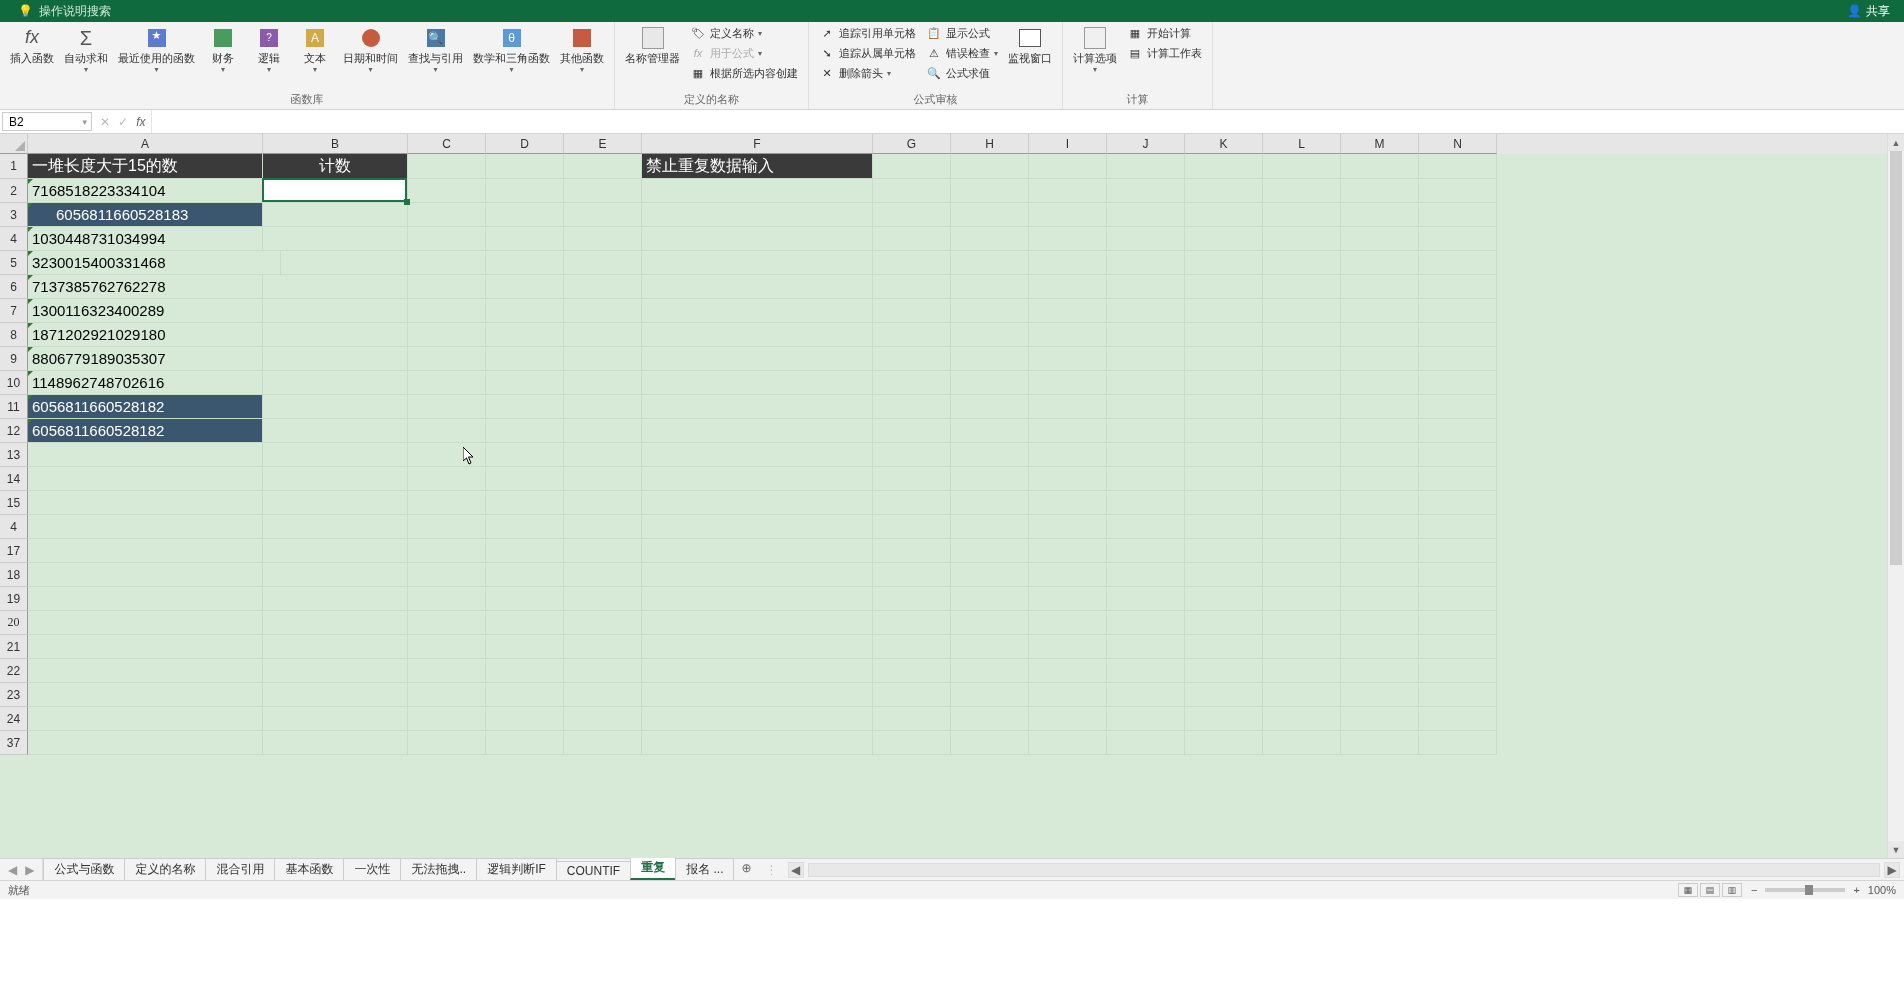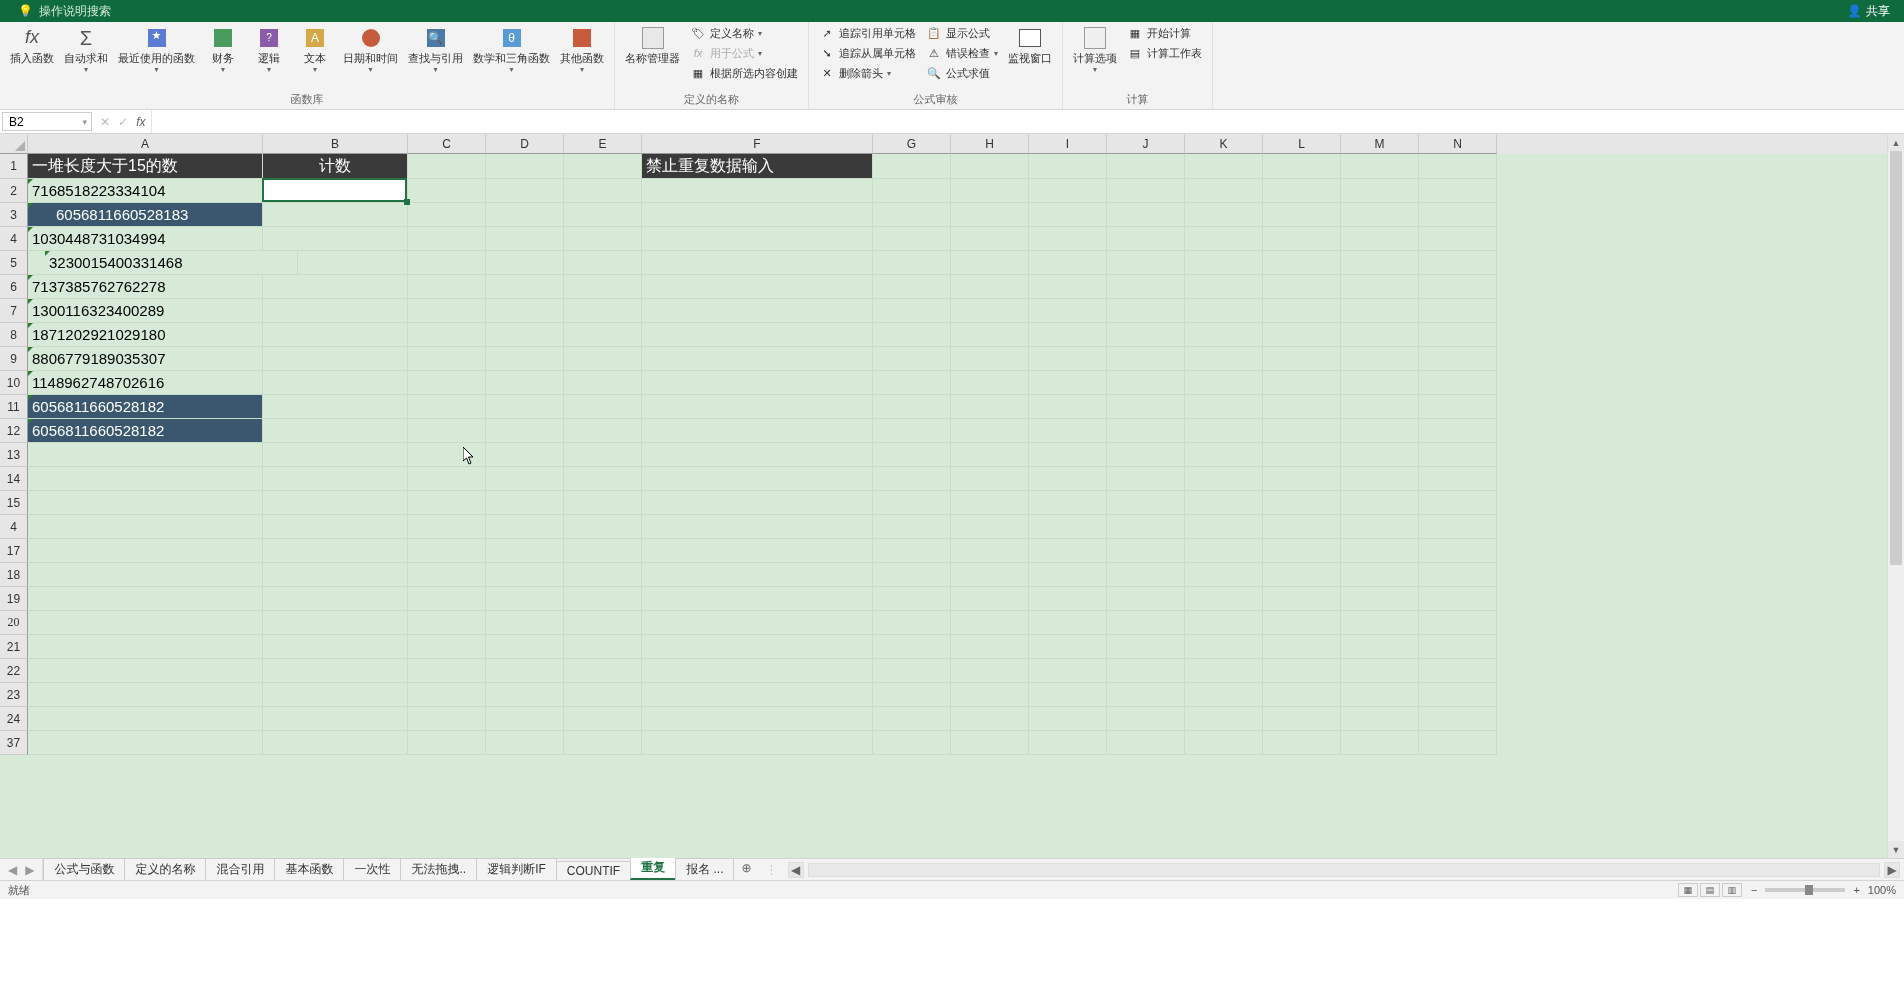--- a/index.html
+++ b/index.html
@@ -659,21 +659,21 @@
       <div class="cell" style="left: 1157px; top: 577px; width: 78px; height: 24px;"></div>
       <div class="cell" style="left: 1235px; top: 577px; width: 78px; height: 24px;"></div>
       <div class="cell" style="left: 1313px; top: 577px; width: 78px; height: 24px;"></div>
       <div class="cell" style="left: 1391px; top: 577px; width: 78px; height: 24px;"></div>
       <div class="cell hdr" style="left: 0px; top: 0px; width: 235px; height: 25px;">一堆长度大于15的数</div>
       <div class="cell hdr hdr-center" style="left: 235px; top: 0px; width: 145px; height: 25px;">计数</div>
       <div class="cell hdr" style="left: 614px; top: 0px; width: 231px; height: 25px;">禁止重复数据输入</div>
       <div class="cell txt-ind" style="left: 0px; top: 25px; width: 235px; height: 24px;">7168518223334104</div>
       <div class="cell hl txt-ind" style="left: 0px; top: 49px; width: 235px; height: 24px; padding-left: 28px;">6056811660528183</div>
       <div class="cell txt-ind" style="left: 0px; top: 73px; width: 235px; height: 24px;">1030448731034994</div>
-      <div class="cell txt-ind" style="left: 0px; top: 97px; width: 253px; height: 24px; margin-left: 17px;">3230015400331468</div>
+      <div class="cell txt-ind" style="left: 0px; top: 97px; width: 253px; height: 24px;">3230015400331468</div>
       <div class="cell txt-ind" style="left: 0px; top: 121px; width: 235px; height: 24px;">7137385762762278</div>
       <div class="cell txt-ind" style="left: 0px; top: 145px; width: 235px; height: 24px;">1300116323400289</div>
       <div class="cell txt-ind" style="left: 0px; top: 169px; width: 235px; height: 24px;">1871202921029180</div>
       <div class="cell txt-ind" style="left: 0px; top: 193px; width: 235px; height: 24px;">8806779189035307</div>
       <div class="cell txt-ind" style="left: 0px; top: 217px; width: 235px; height: 24px;">1148962748702616</div>
       <div class="cell hl txt-ind" style="left: 0px; top: 241px; width: 235px; height: 24px;">6056811660528182</div>
       <div class="cell hl txt-ind" style="left: 0px; top: 265px; width: 235px; height: 24px;">6056811660528182</div>
       <div class="sel-cell" style="left: 234px; top: 24px; width: 145px; height: 24px;"></div>
       <div class="sel-handle" style="left: 376px; top: 45px;"></div>
     </div>

